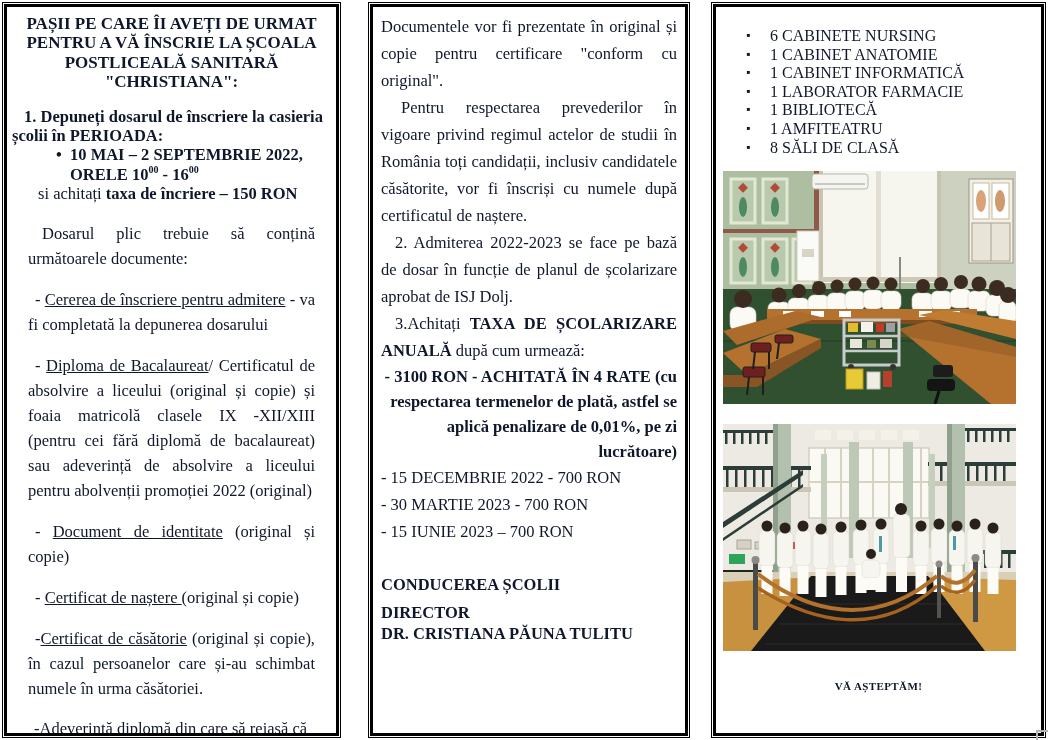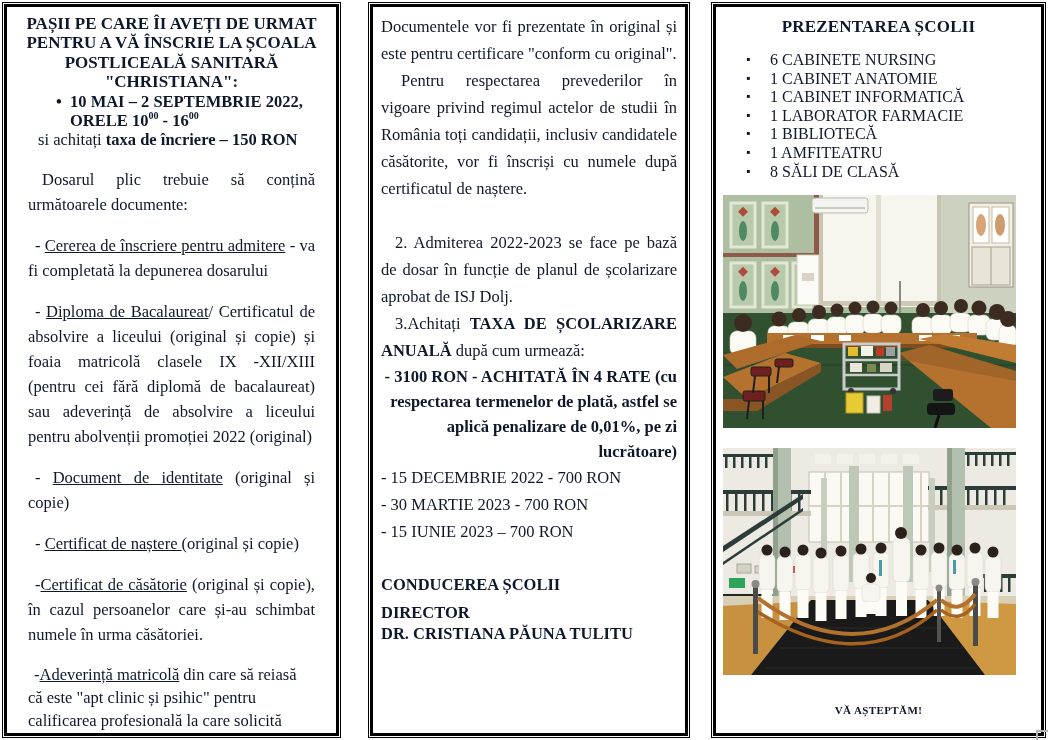--- a/index.html
+++ b/index.html
@@ -27,21 +27,21 @@
   .l-body p { margin:16px; }
   .p-indent { text-indent:14px; }
   .p-doc { text-indent:7px; }
   .p-last { text-align:left; line-height:23px; text-indent:6px; }
   .u { text-decoration:underline; }
 
   
   #panel-mid .panel-inner { padding:6px 8px; }
   .m-p { font-size:16.5px; line-height:27px; text-align:justify; margin:0; }
   .m-ind { text-indent:20px; }
-  #m-p3 { margin-top:27px; text-indent:14px; }
+  #m-p3 { text-indent:14px; }
   #m-p4 { text-indent:14px; }
   #m-p5 { text-align:right; font-weight:bold; line-height:25px; }
   .m-date { font-size:16.5px; line-height:27px; }
   .m-heading { font-weight:bold; font-size:16.5px; margin-top:30px; }
   .m-director { font-weight:bold; font-size:16.5px; line-height:1.25; white-space:pre-line; margin-top:8px; }
 
   
   #panel-right .panel-inner { padding:6px 4px; }
   .r-title { text-align:center; font-weight:bold; font-size:17px; margin-top:4px; letter-spacing:0.2px; }
   .r-list { margin-top:14px; padding-left:50px; }
@@ -61,64 +61,64 @@
 
 <div class="page">
 
   <div class="panel" id="panel-left">
     <div class="panel-inner">
       <div class="l-title">PAȘII PE CARE ÎI AVEȚI DE URMAT
 PENTRU A VĂ ÎNSCRIE LA ȘCOALA
 POSTLICEALĂ SANITARĂ
 "CHRISTIANA":</div>
 
+      <div class="l-step">1. Depuneți dosarul de înscriere la casieria școlii în  PERIOADA:</div>
 
       <div class="l-bullet-row">
         <span class="dot">•</span>
         <span>10 MAI – 2 SEPTEMBRIE 2022,</span>
       </div>
       <div class="l-orele">
         <span>ORELE 10</span><sup>00</sup><span> - 16</span><sup>00</sup>
       </div>
       <div class="l-fee">
         <span>si achitați </span><b>taxa de încriere – 150 RON</b>
       </div>
 
       <div class="l-body">
         <p class="p-indent">Dosarul plic trebuie să conțină următoarele documente:</p>
         <p class="p-doc"><span>- </span><span class="u">Cererea de înscriere pentru admitere</span><span> - va fi completată la depunerea dosarului</span></p>
         <p class="p-doc"><span>- </span><span class="u">Diploma de Bacalaureat</span><span>/ Certificatul de absolvire a liceului (original și copie) și foaia matricolă clasele IX -XII/XIII (pentru cei fără diplomă de bacalaureat) sau adeverință de absolvire a liceului pentru abolvenții promoției 2022 (original)</span></p>
         <p class="p-doc"><span>- </span><span class="u">Document de identitate</span><span> (original și copie)</span></p>
         <p class="p-doc"><span>- </span><span class="u">Certificat de naștere </span><span>(original și copie)</span></p>
         <p class="p-doc"><span>-</span><span class="u">Certificat de căsătorie</span><span> (original și copie), în cazul persoanelor care și-au schimbat numele în urma căsătoriei.</span></p>
-        <p class="p-last"><span>-</span><span class="u">Adeverință matricolă</span><span> din care să reiasă că este "apt clinic și psihic" pentru calificarea profesională la care solicită înscrierea(original)</span></p>
+        <p class="p-last"><span>-</span><span class="u">Adeverință diplomă</span><span> din care să reiasă că este "apt clinic și psihic" pentru calificarea profesională la care solicită înscrierea(original)</span></p>
       </div>
     </div>
   </div>
 
   <div class="panel" id="panel-mid">
     <div class="panel-inner">
-      <p class="m-p">Documentele vor fi prezentate în original și este pentru certificare "conform cu original".</p>
+      <p class="m-p">Documentele vor fi prezentate în original și copie pentru certificare "conform cu original".</p>
       <p class="m-p m-ind">Pentru respectarea prevederilor în vigoare privind regimul actelor de studii în România toți candidații, inclusiv candidatele căsătorite, vor fi înscriși cu numele după certificatul de naștere.</p>
       <p class="m-p" id="m-p3">2. Admiterea 2022-2023 se face pe bază de dosar în funcție de planul de școlarizare aprobat de ISJ Dolj.</p>
       <p class="m-p" id="m-p4"><span>3.Achitați </span><b>TAXA DE ȘCOLARIZARE ANUALĂ</b><span> după cum urmează:</span></p>
       <p class="m-p" id="m-p5">- 3100 RON - ACHITATĂ ÎN 4 RATE  (cu respectarea termenelor de plată, astfel se aplică penalizare de 0,01%, pe zi lucrătoare)</p>
       <div class="m-date">- 15 DECEMBRIE 2022 - 700 RON</div>
       <div class="m-date">- 30 MARTIE 2023 - 700 RON</div>
       <div class="m-date">- 15 IUNIE 2023 – 700 RON</div>
       <div class="m-heading">CONDUCEREA ȘCOLII</div>
       <div class="m-director">DIRECTOR
 DR. CRISTIANA PĂUNA TULITU</div>
 
     </div>
   </div>
 
   <div class="panel" id="panel-right">
     <div class="panel-inner">
-      <div class="r-title">PREZENTAREA ȘCOLII</div>
 
       <div class="r-list">
         <div class="r-item"><span class="sq">▪</span><span>6 CABINETE NURSING</span></div>
         <div class="r-item"><span class="sq">▪</span><span>1 CABINET ANATOMIE</span></div>
         <div class="r-item"><span class="sq">▪</span><span>1 CABINET INFORMATICĂ</span></div>
         <div class="r-item"><span class="sq">▪</span><span>1 LABORATOR FARMACIE</span></div>
         <div class="r-item"><span class="sq">▪</span><span>1 BIBLIOTECĂ</span></div>
         <div class="r-item"><span class="sq">▪</span><span>1 AMFITEATRU</span></div>
         <div class="r-item"><span class="sq">▪</span><span>8 SĂLI DE CLASĂ</span></div>
       </div>

